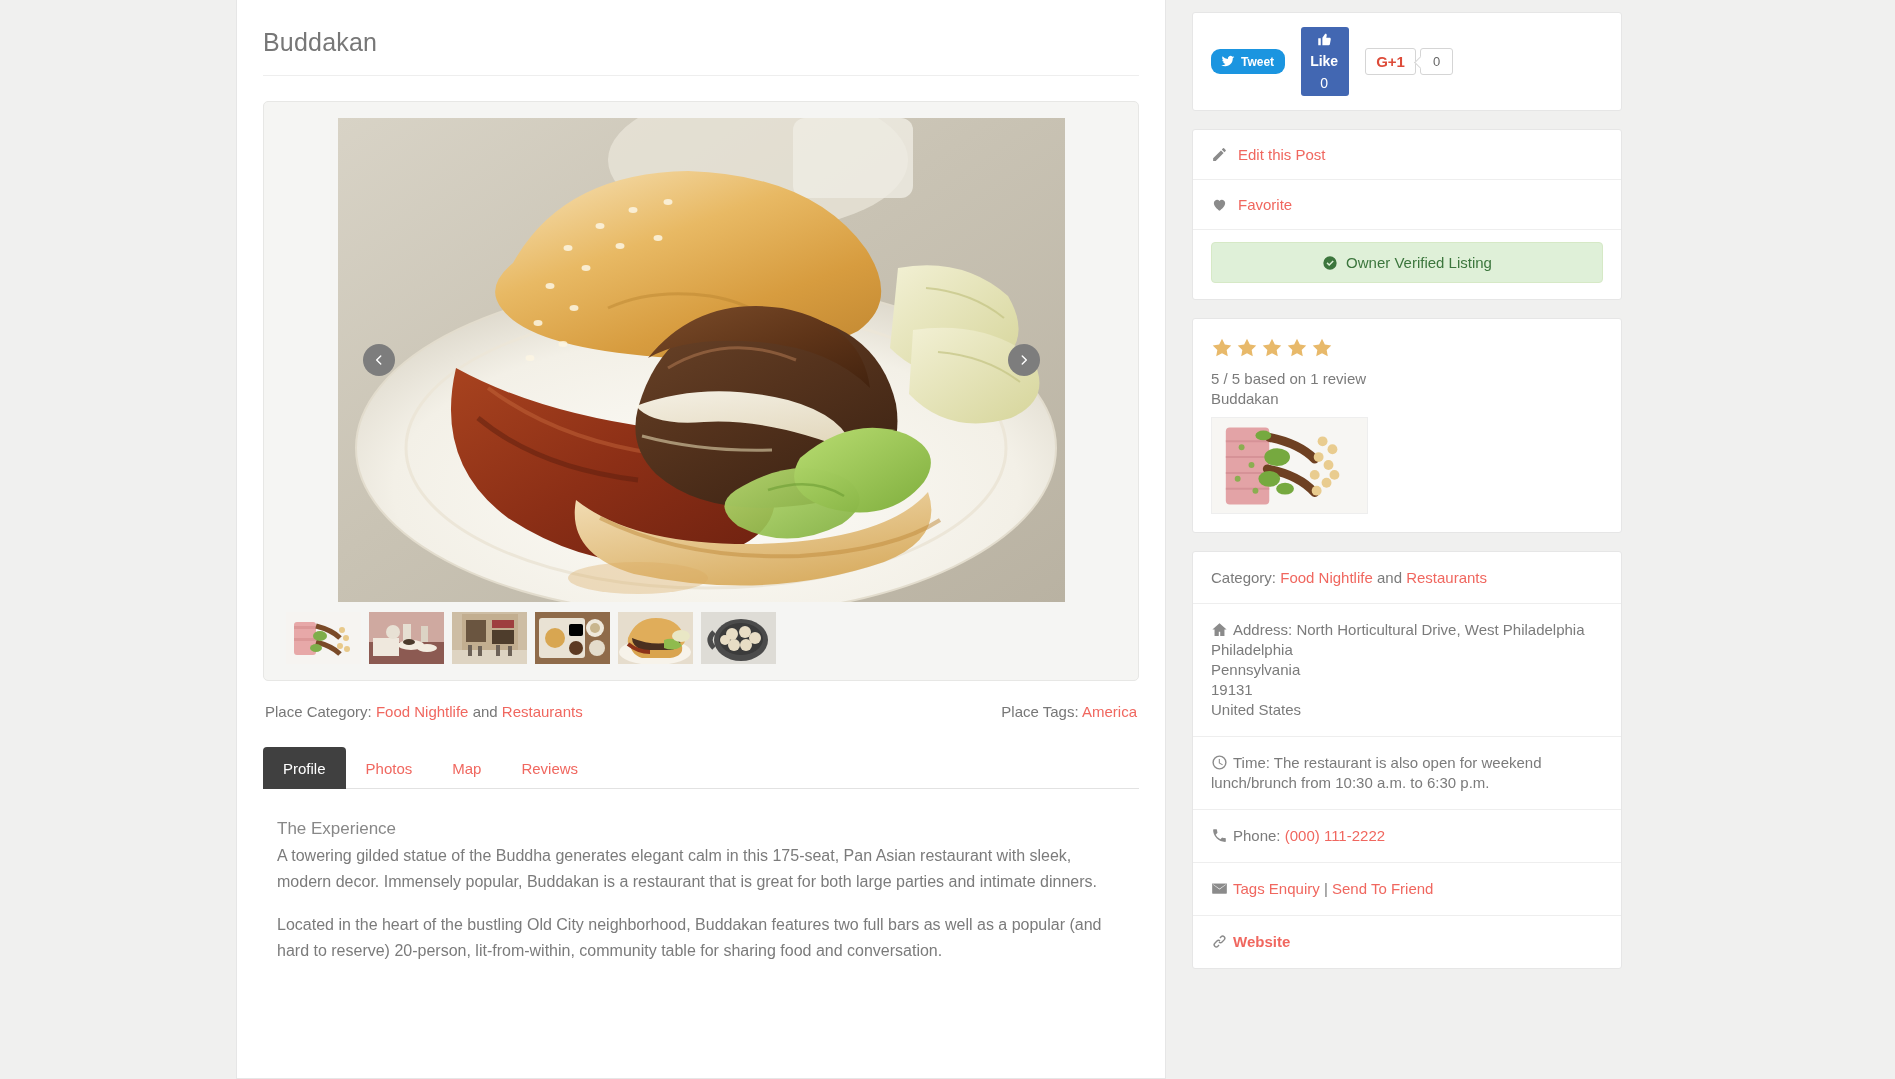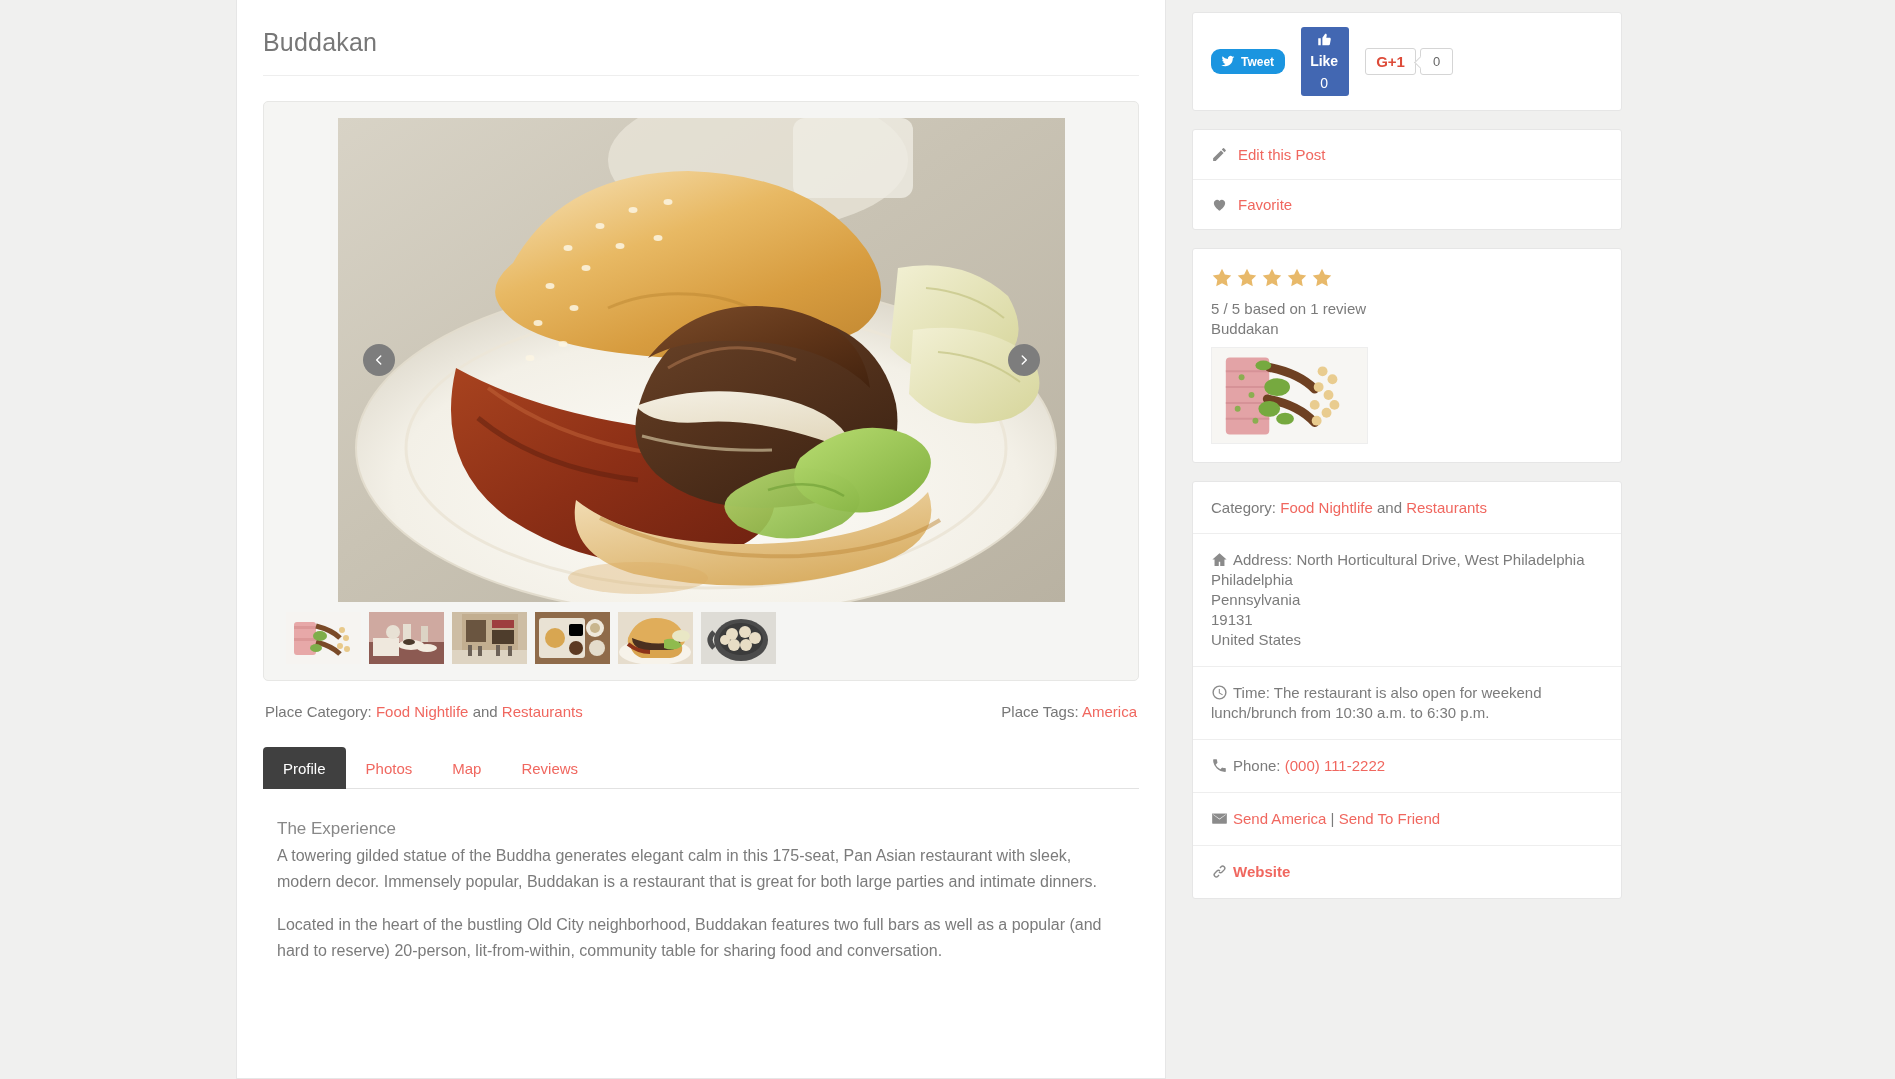--- a/index.html
+++ b/index.html
@@ -413,20 +413,28 @@
           <path d="M3 17.3V21h3.7L17.8 9.9l-3.7-3.7L3 17.3zM20.7 7a1 1 0 0 0 0-1.4l-2.3-2.3a1 1 0 0 0-1.4 0l-1.8 1.8 3.7 3.7L20.7 7z"></path>
         </svg>
         <span>Edit this Post</span>
       </div>
       <div class="row-link">
         <svg class="ico" viewBox="0 0 24 24">
           <path d="M12 21s-8-5.4-8-11a4.6 4.6 0 0 1 8-3 4.6 4.6 0 0 1 8 3c0 5.6-8 11-8 11z"></path>
         </svg>
         <span>Favorite</span>
       </div>
+      <div class="verified-wrap">
+        <div class="verified">
+          <svg viewBox="0 0 24 24">
+            <path d="M12 2a10 10 0 1 0 0 20 10 10 0 0 0 0-20zm-1.2 14.6l-4-4 1.6-1.6 2.4 2.4 5.2-5.2 1.6 1.6-6.8 6.8z"></path>
+          </svg>
+          <span>Owner Verified Listing</span>
+        </div>
+      </div>
     </div>
 
     <div class="panel">
       <div class="rating-box">
         <div class="stars">
           <svg viewBox="0 0 24 24">
               <path d="M12 2l3.1 6.3 7 1-5 4.9 1.2 6.9-6.3-3.3-6.3 3.3 1.2-6.9-5-4.9 7-1z"></path>
             </svg>
           <svg viewBox="0 0 24 24">
               <path d="M12 2l3.1 6.3 7 1-5 4.9 1.2 6.9-6.3-3.3-6.3 3.3 1.2-6.9-5-4.9 7-1z"></path>
@@ -509,21 +517,21 @@
         <svg class="ico" viewBox="0 0 24 24">
           <path d="M6.6 10.8a15 15 0 0 0 6.6 6.6l2.2-2.2a1 1 0 0 1 1-.2 11 11 0 0 0 3.5.6 1 1 0 0 1 1 1V20a1 1 0 0 1-1 1A17 17 0 0 1 3 4a1 1 0 0 1 1-1h3.5a1 1 0 0 1 1 1c0 1.2.2 2.4.6 3.5a1 1 0 0 1-.3 1z"></path>
         </svg><span>Phone:</span>
         <a>(000) 111-2222</a>
       </div>
       <div class="info-row">
         <svg class="ico" viewBox="0 0 24 24">
           <path d="M2 5h20v14H2zM2 5l10 7 10-7"></path>
           <path d="M2 5h20v14H2z" fill="#8b8b8b"></path>
           <path d="M3 6l9 6.5L21 6v.8L12 13.5 3 6.8z" fill="#fff"></path>
-        </svg><a>Send America</a>
+        </svg><a>Tags Enquiry</a>
         <span>|</span>
         <a>Send To Friend</a>
       </div>
       <div class="info-row">
         <svg class="ico" viewBox="0 0 24 24">
           <path d="M10.6 13.4a4 4 0 0 0 5.7 0l3-3a4 4 0 0 0-5.7-5.7l-1.7 1.7 1.4 1.4 1.7-1.7a2 2 0 0 1 2.9 2.9l-3 3a2 2 0 0 1-2.9 0zM13.4 10.6a4 4 0 0 0-5.7 0l-3 3a4 4 0 0 0 5.7 5.7l1.7-1.7-1.4-1.4-1.7 1.7a2 2 0 0 1-2.9-2.9l3-3a2 2 0 0 1 2.9 0z"></path>
         </svg><a class="website-link">Website</a>
       </div>
     </div>
 

